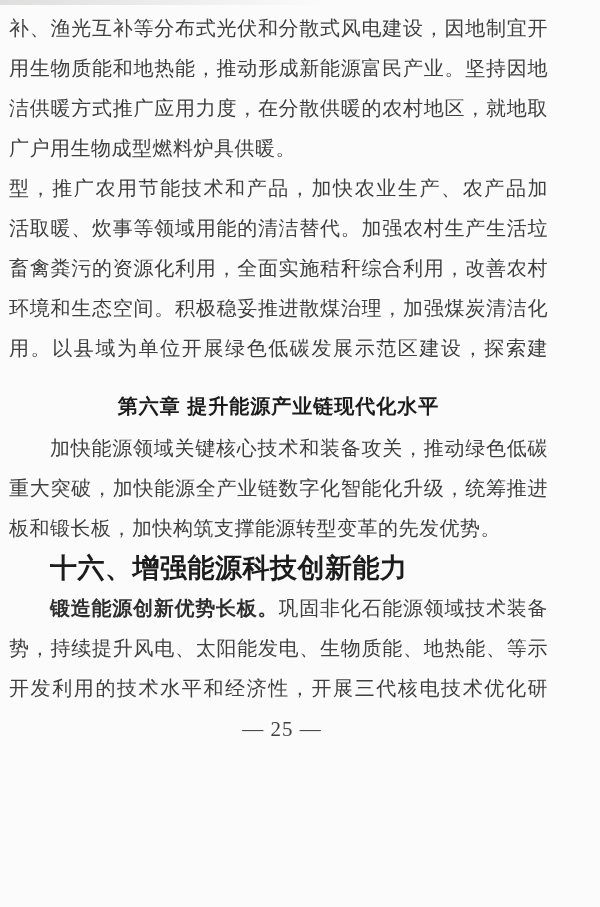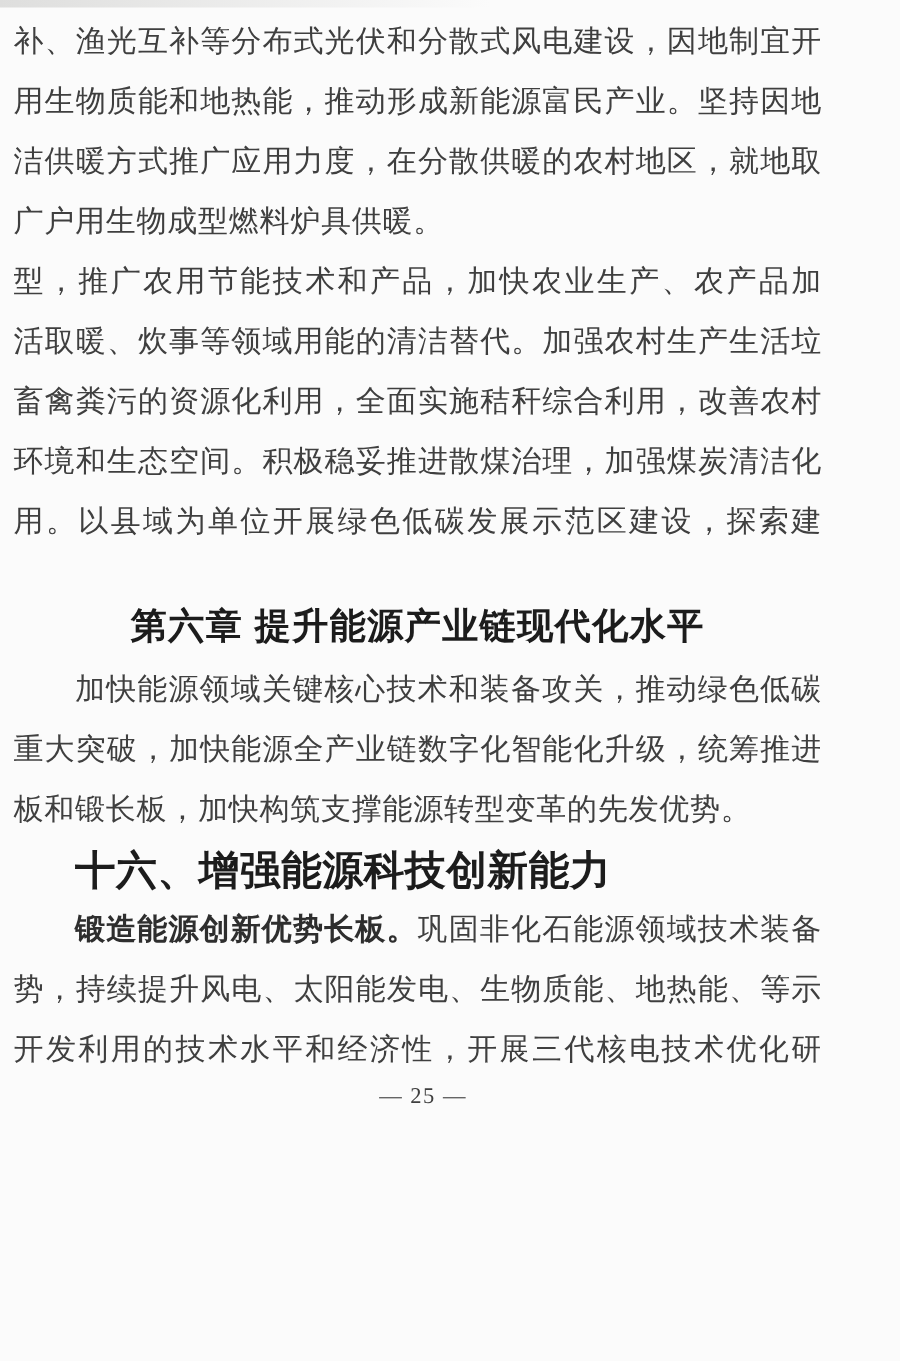--- a/index.html
+++ b/index.html
@@ -37,40 +37,40 @@
     text-align-last: justify;
     text-justify: inter-character;
   }
   .line.indent { text-indent: 41px; }
   .lead {
     font-weight: 700;
     color: var(--lead, #2e2e2e);
     font-family: "Liberation Serif", "DejaVu Serif", serif;
   }
   .line.chapter {
-    margin-top: 30px;
+    margin-top: 18px;
     margin-bottom: 2px;
     text-align: center;
     font-weight: 700;
-    font-size: 24px;
+    font-size: 20px;
     letter-spacing: 1px;
     color: var(--heading, #1c1c1c);
     font-family: "Liberation Sans", "DejaVu Sans", sans-serif;
   }
   .line.section {
     font-weight: 700;
     font-size: 27px;
     color: var(--heading, #1c1c1c);
     text-indent: 41px;
     font-family: "Liberation Sans", "DejaVu Sans", sans-serif;
   }
   .page-number {
-    margin-top: 0;
+    margin-top: 10px;
     text-align: center;
-    font-size: 15px;
+    font-size: 21px;
     line-height: 22px;
     letter-spacing: 1px;
     color: var(--text, #3f3f3f);
   }
 </style>
 </head>
 <body style="--background: #fbfbfb; --text: #3f3f3f; --heading: #1c1c1c; --lead: #2e2e2e;">
 
 <div class="page">
   <div class="edge-top"></div>

